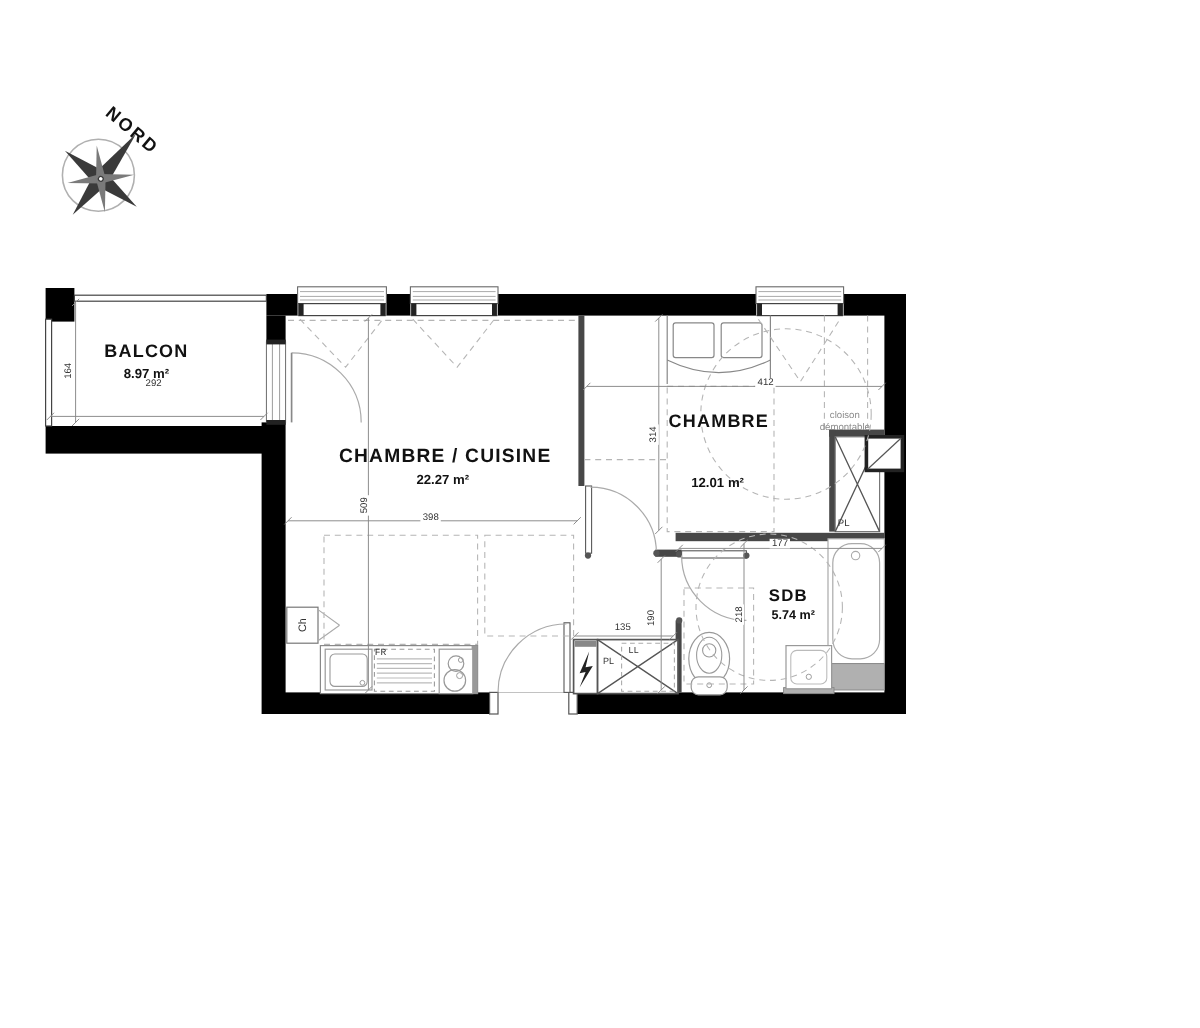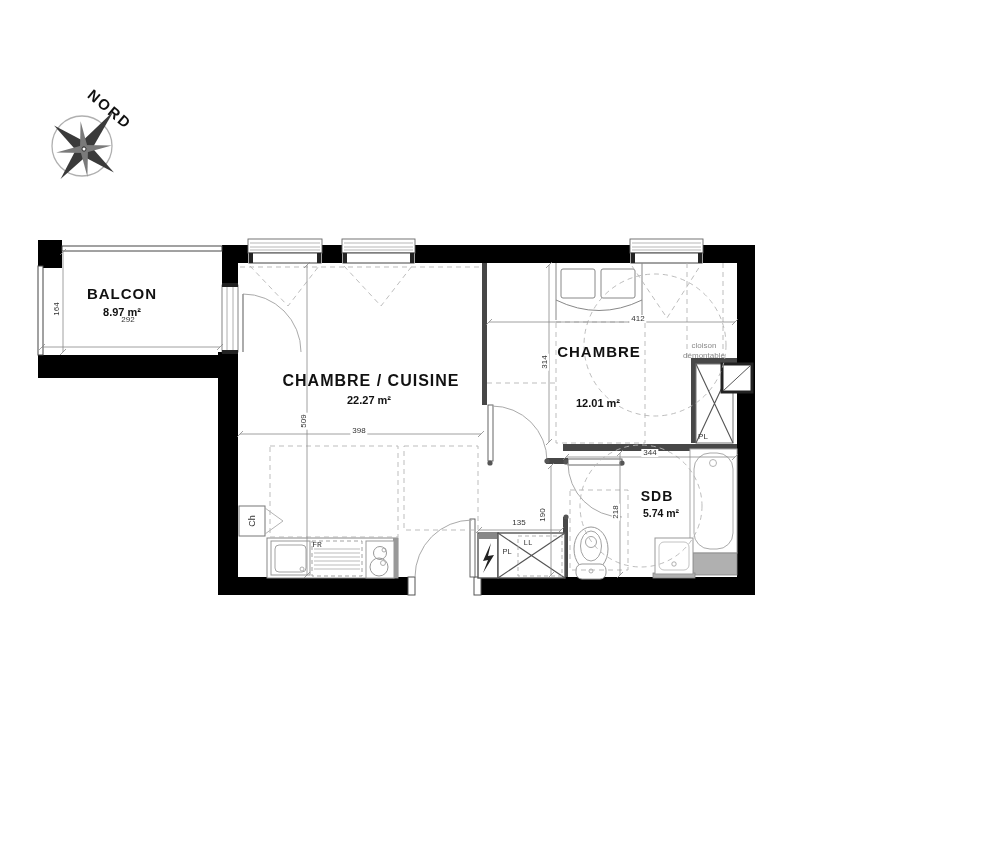--- a/index.html
+++ b/index.html
@@ -242,21 +242,21 @@
 
   <div class="lbl note" style="left:704px;top:346px;">cloison</div>
   <div class="lbl note" style="left:704px;top:356px;">démontable</div>
 
   <div class="lbl dim v" style="left:57px;top:309px;">164</div>
   <div class="lbl dim" style="left:128px;top:320px;">292</div>
   <div class="lbl dim v" style="left:304px;top:421px;">509</div>
   <div class="lbl dim" style="left:359px;top:431px;">398</div>
   <div class="lbl dim v" style="left:545px;top:362px;">314</div>
   <div class="lbl dim" style="left:610px;top:319px;margin-left:28px;">412</div>
-  <div class="lbl dim" style="left:650px;top:453px;">344</div>
+  <div class="lbl dim" style="left:650px;top:453px;">177</div>
   <div class="lbl dim v" style="left:616px;top:512px;">218</div>
   <div class="lbl dim v" style="left:543px;top:515px;">190</div>
   <div class="lbl dim" style="left:519px;top:523px;">135</div>
 
   <div class="lbl tiny" style="left:252px;top:521px;font-size:9px;transform:translate(-50%,-50%) rotate(-90deg);">Ch</div>
   <div class="lbl tiny" style="left:317px;top:544px;font-family:Liberation Mono, monospace;">FR</div>
   <div class="lbl tiny" style="left:507px;top:551px;font-size:7.5px;">PL</div>
   <div class="lbl tiny" style="left:528px;top:543px;font-size:7.5px;font-family:Liberation Mono, monospace;">LL</div>
   <div class="lbl tiny" style="left:703px;top:436px;">PL</div>
 

